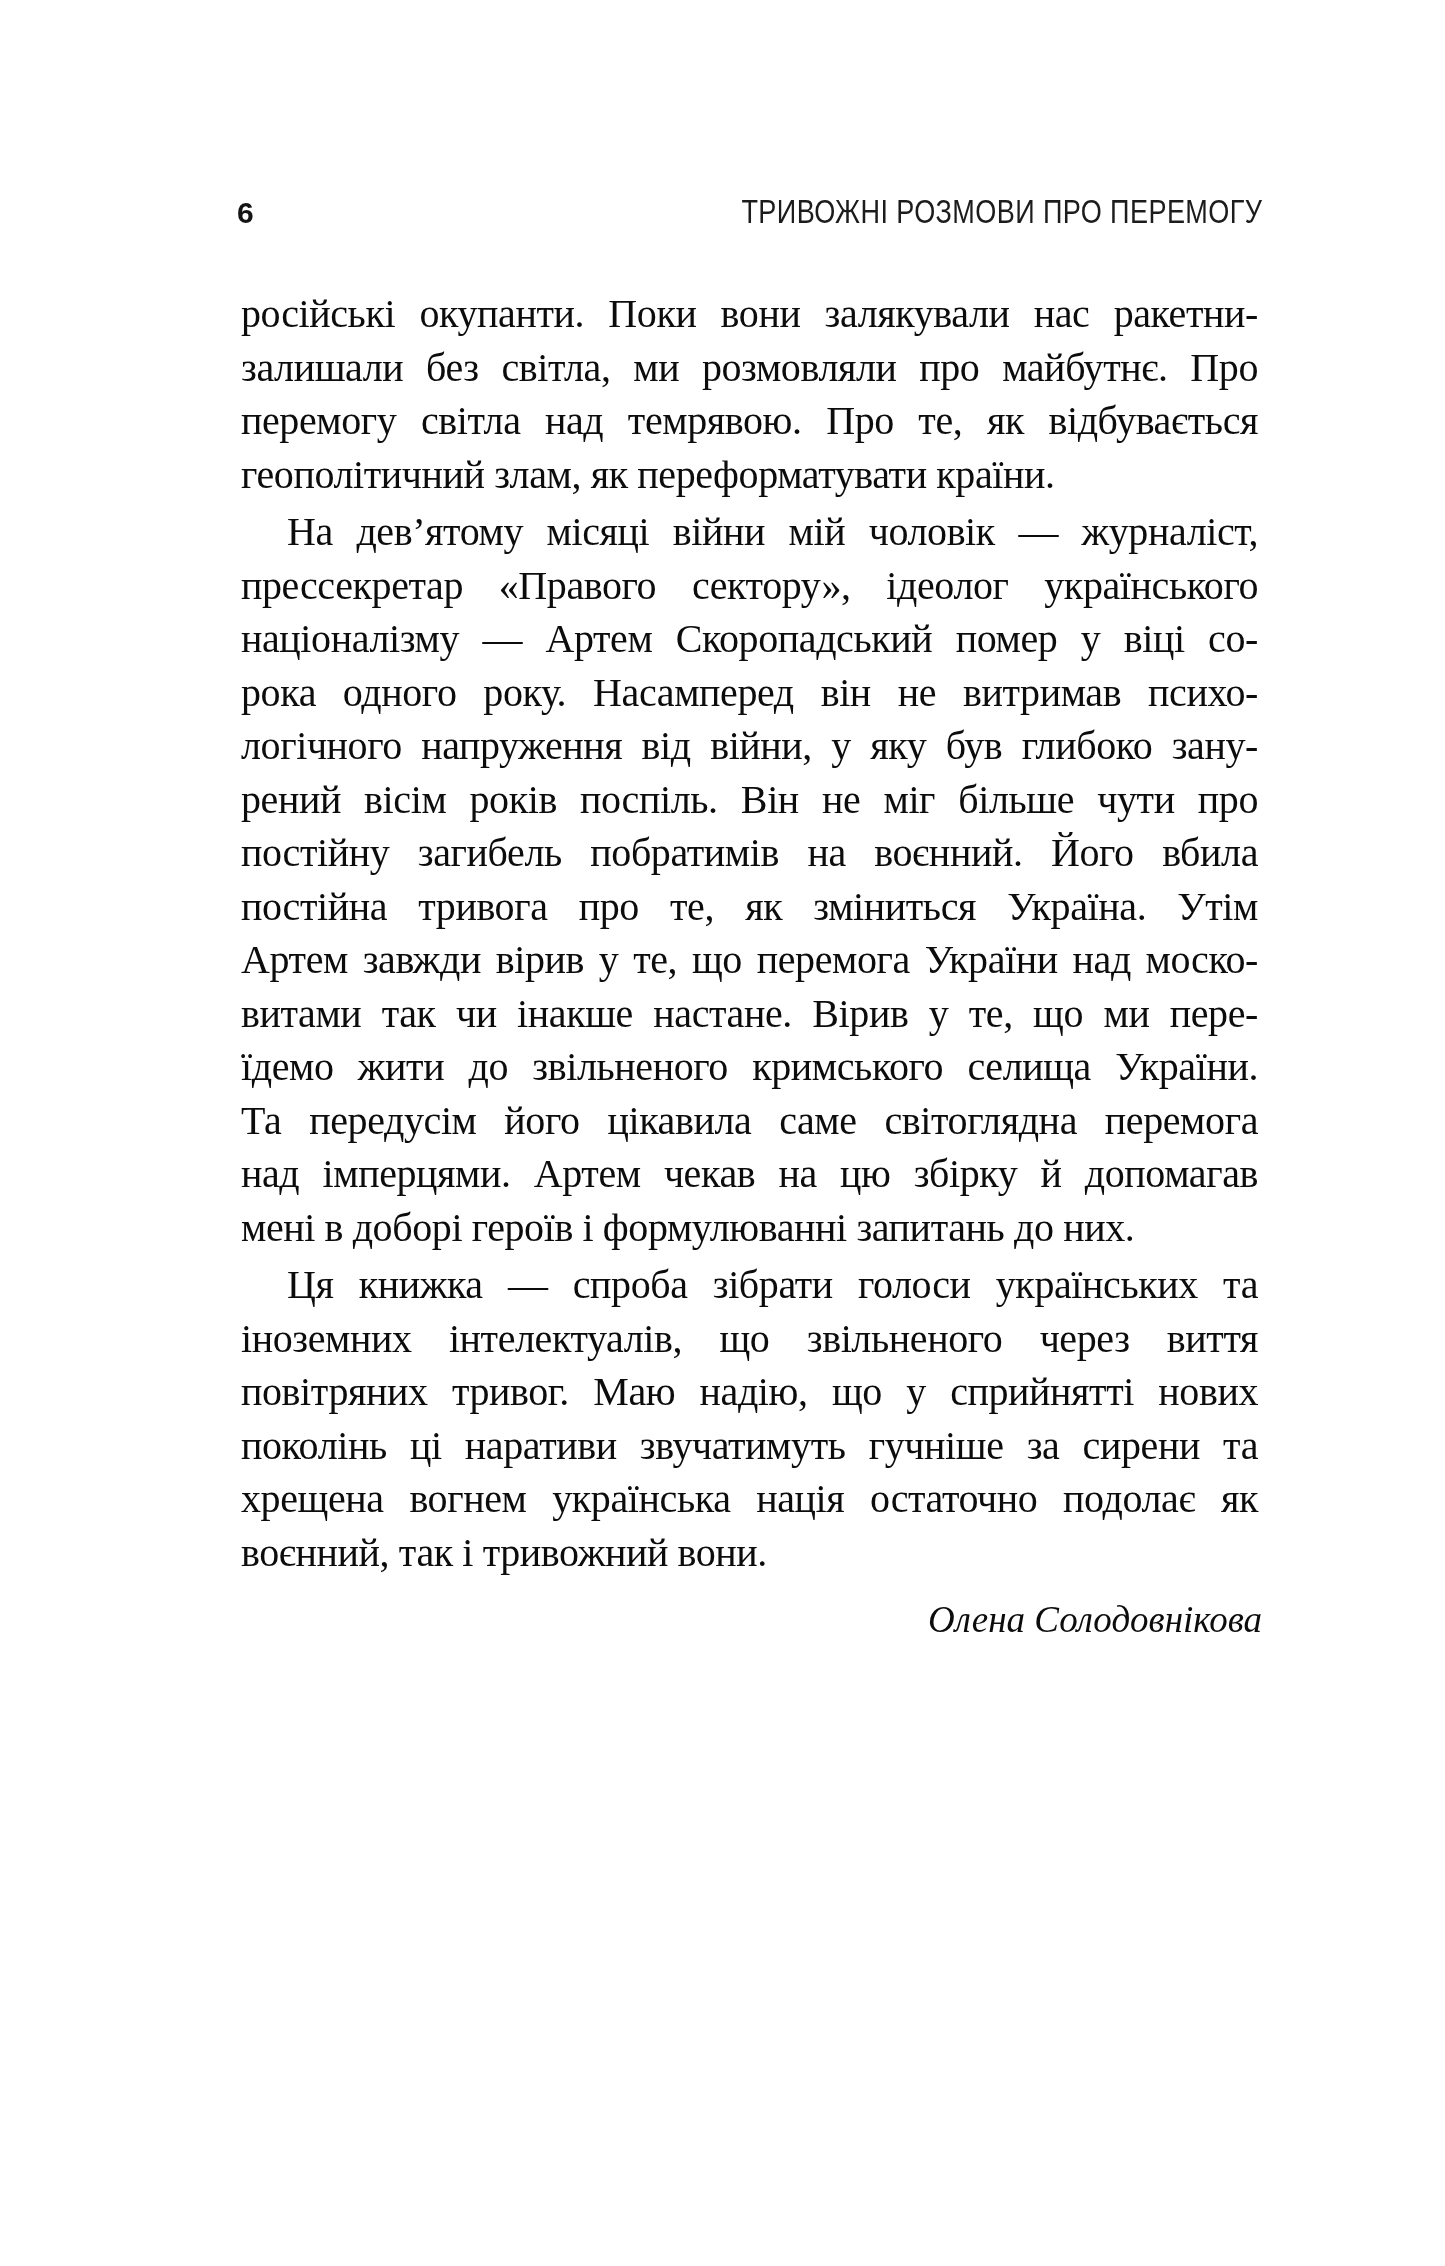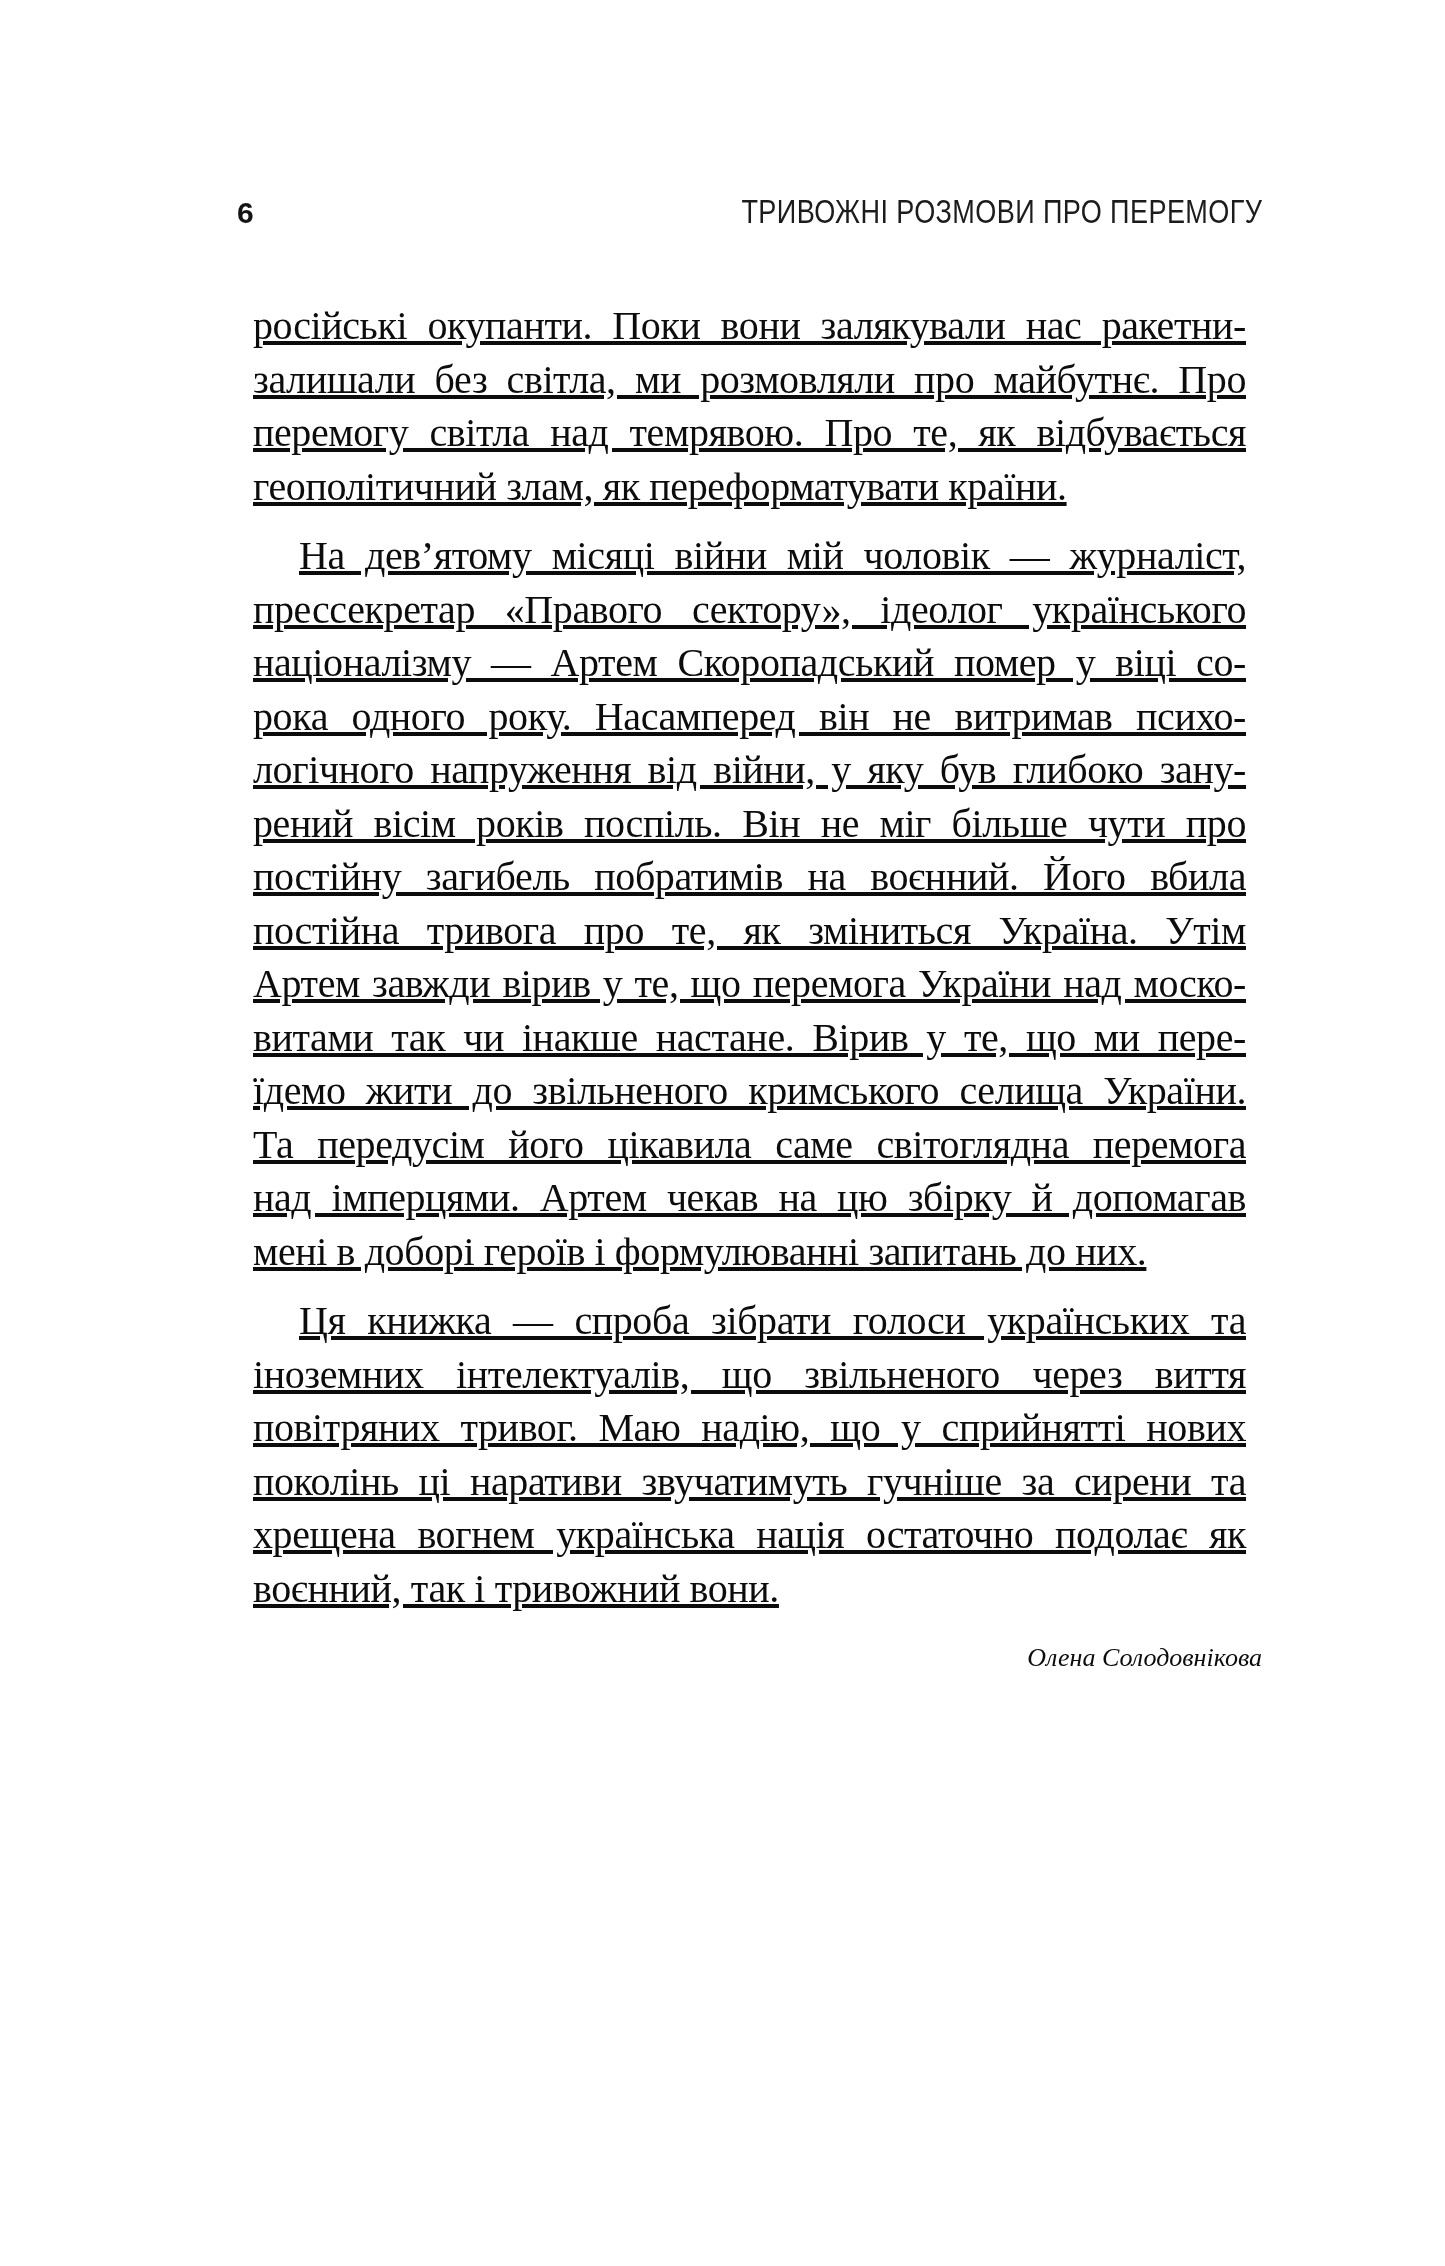--- a/index.html
+++ b/index.html
@@ -45,32 +45,32 @@
   .bodytext {
     position: absolute;
     top: 283px;
     left: 237px;
     right: 183px;
     font-size: 40px;
     line-height: 53.5px;
     letter-spacing: -0.4px;
     color: #0c0c0c;
   }
-  .para { margin: 16px; padding: 0; text-decoration: underline; }
+  .para { margin: 4px; padding: 0; }
   .line {
     text-align: justify;
     text-align-last: justify;
   }
   .line.end { text-align-last: left; }
   .line.indent { text-indent: 46px; }
   .signature {
     margin-top: 14px;
     text-align: right;
     font-style: italic;
-    font-size: 26px;
+    font-size: 37px;
     letter-spacing: 0;
     color: #0c0c0c;
   }
 </style>
 </head>
 <body>
 
 <div class="page">
 
   <header class="pagehead">

